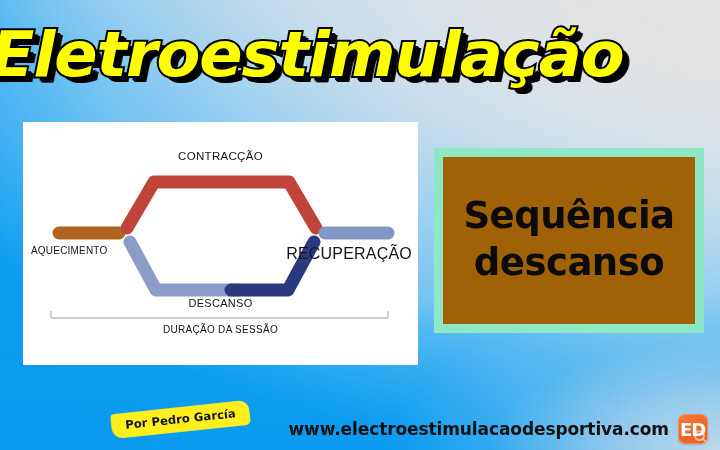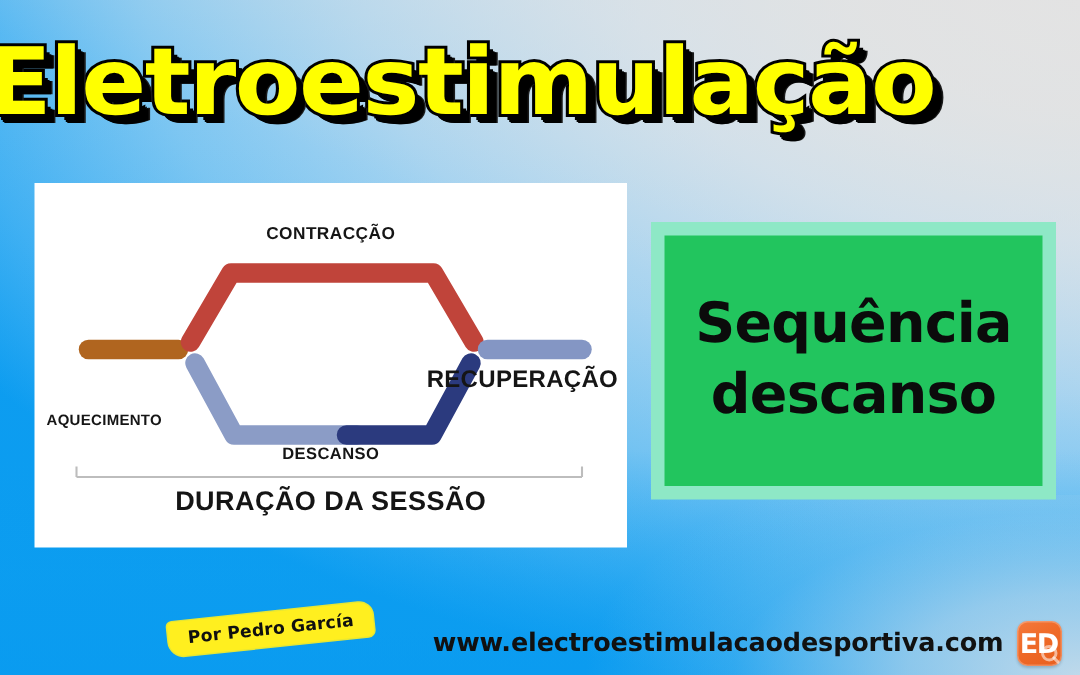--- a/index.html
+++ b/index.html
@@ -33,20 +33,21 @@
   .bg-bottomright {
     position:absolute; right:0; bottom:0; width:330px; height:120px;
     background:radial-gradient(100% 130% at 100% 100%, rgba(205,222,234,0.92) 0%, rgba(190,216,234,0.70) 35%, rgba(150,205,238,0.25) 70%, rgba(120,198,240,0) 100%);
   }
 
   
   .title-wrap {
     position:absolute; left:0; top:22px; width:576px;
     text-align:center;
     z-index:5;
+    font-style:italic;
   }
   .title {
     display:inline-block;
     font-family:"DejaVu Sans", sans-serif;
     font-weight:bold;
     font-size:62px;
     line-height:66px;
     letter-spacing:-1px;
     color:#ffff00;
     -webkit-text-stroke:4px #000;
@@ -68,42 +69,42 @@
     z-index:4;
   }
   .diagram {
     position:absolute; inset:0;
   }
   .diagram svg { display:block; width:395px; height:243px; }
 
   .lbl {
     position:absolute;
     font-family:"Liberation Sans", sans-serif;
-    font-weight:bold;
+    font-weight:normal;
     color:#151515;
     white-space:nowrap;
   }
   .lbl-contraccao { left:0; top:28px; width:395px; text-align:center; font-size:11.5px; letter-spacing:.3px; }
   .lbl-descanso   { left:0; top:175px; width:395px; text-align:center; font-size:11px; letter-spacing:.3px; }
-  .lbl-aquecimento{ left:8px;  top:123px; font-size:10px; letter-spacing:.2px;margin-top:30px; }
+  .lbl-aquecimento{ left:8px;  top:123px; font-size:10px; letter-spacing:.2px; }
   .lbl-recuperacao{ right:6px; top:123px; font-size:16px; letter-spacing:.2px; }
-  .lbl-duracao    { left:0; top:202px; width:395px; text-align:center; font-size:18px; letter-spacing:.3px; }
+  .lbl-duracao    { left:0; top:202px; width:395px; text-align:center; font-size:10px; letter-spacing:.3px; }
 
   
   .panel {
     position:absolute;
     left:434px; top:148px;
     width:270px; height:185px;
     background:#8ee8c6;
     padding:9px;
     z-index:4;
   }
   .panel-inner {
     width:100%; height:100%;
-    background:#22c55e;
+    background:#a16207;
     display:flex; flex-direction:column;
     align-items:center; justify-content:center;
     padding:4px 6px 8px;
   }
   .panel-line {
     font-family:"DejaVu Sans", sans-serif;
     font-weight:bold;
     font-size:37px;
     line-height:47px;
     color:#0b0b0b;

